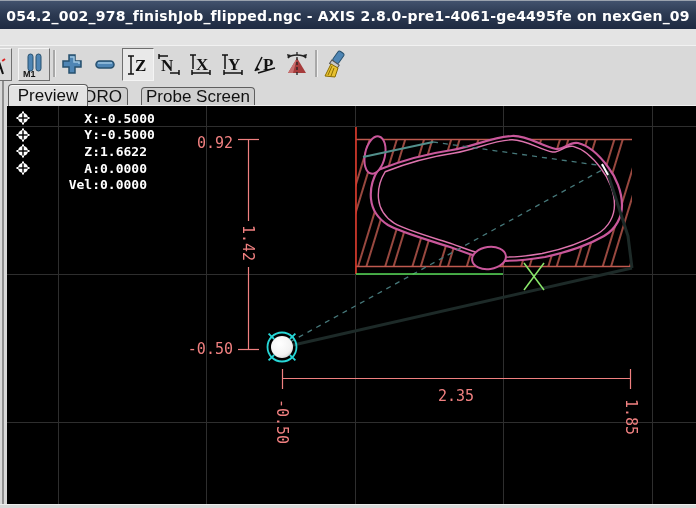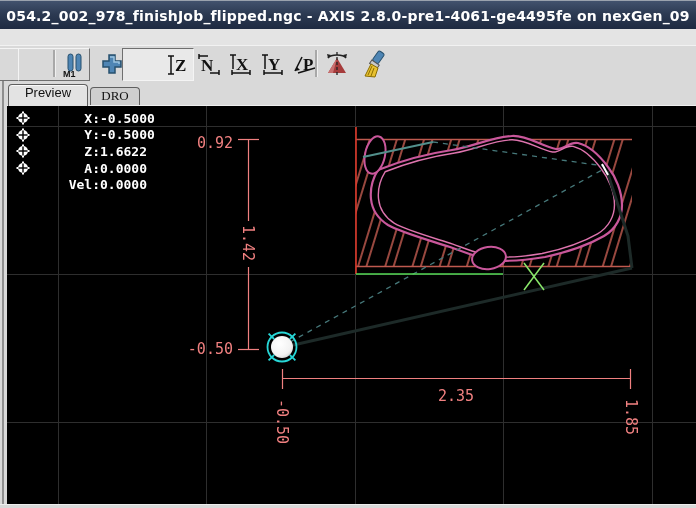--- a/index.html
+++ b/index.html
@@ -11,34 +11,34 @@
     background:linear-gradient(#42526d 0%,#2c3a52 45%,#1d2940 100%);
     border-top:1px solid #9aa2ad;display:flex;align-items:center;justify-content:center;}
   .titlebar .title{color:#fff;font-weight:bold;font-size:14px;letter-spacing:.2px;
     font-family:"DejaVu Sans","Liberation Sans",sans-serif;}
 
   
   .menugap{position:absolute;left:0;top:29px;width:696px;height:16px;background:#e4e4e4;}
   .toolbar{position:absolute;left:0;top:45px;width:696px;height:36px;background:#d9d9d9;
     border-top:1px solid #f2f2f2;border-bottom:1px solid #7a7a7a;}
   .tbtn{position:absolute;top:2px;width:30px;height:31px;display:flex;align-items:center;
-    justify-content:center;background:transparent;padding-left:40px;}
+    justify-content:center;background:transparent;}
   .tbtn.raised{background:#d9d9d9;border:1px solid;border-color:#f4f4f4 #6f6f6f #6f6f6f #f4f4f4;}
   .tbtn.selected{background:#e9e9e9;border:1px solid;border-color:#6f6f6f #f4f4f4 #f4f4f4 #6f6f6f;}
   .tsep{position:absolute;top:4px;width:2px;height:27px;background:#a8a8a8;border-right:1px solid #f0f0f0;}
   .ltr-ico{font-family:"Liberation Serif",serif;font-weight:bold;font-size:17px;fill:#111;}
 
   
   .tabrow{position:absolute;left:0;top:82px;width:696px;height:23px;background:#d9d9d9;}
   .tab{position:absolute;border:1px solid #5f5f5f;border-bottom:none;
-    border-radius:4px 4px 0 0;font-size:13px;color:#111;display:flex;
-    justify-content:center;}
+    border-radius:4px 4px 0 0;font-size:17px;color:#111;display:flex;
+    align-items:center;justify-content:center;}
   .tab.active{left:8px;top:2px;height:21px;width:78px;background:#e3e3e3;
     box-shadow:inset 0 1px 0 #fafafa;z-index:2;}
-  .tab.i1{left:90px;top:5px;height:18px;width:48px;background:#cfcfcf;font-family:Liberation Serif, serif;}
+  .tab.i1{left:78px;top:5px;height:18px;width:48px;background:#cfcfcf;}
   .tab.i2{left:141px;top:5px;height:18px;width:112px;background:#cfcfcf;}
 
   
   .preview{position:absolute;left:7px;top:105px;width:689px;height:399px;background:#000;
     border-top:1px solid #efefef;}
   .leftstrip{position:absolute;left:0;top:81px;width:7px;height:427px;background:#d9d9d9;}
   .leftstrip:before{content:"";position:absolute;left:2px;top:0;width:2px;height:100%;background:#8f8f8f;}
   .bottomstrip{position:absolute;left:0;top:504px;width:696px;height:4px;background:#d9d9d9;
     border-top:1px solid #eee;}
 
@@ -163,20 +163,23 @@
     </svg>
   </div>
 </div>
 
 <div class="tabrow">
   <div class="tab active">
       <span>Preview</span>
     </div>
   <div class="tab i1">
       <span>DRO</span>
+    </div>
+  <div class="tab i2">
+      <span>Probe Screen</span>
     </div>
 </div>
 
 <div class="preview">
 
   <svg width="689" height="399" viewBox="7 105 689 399">
     <defs>
       <pattern id="hatch" width="26" height="10" patternUnits="userSpaceOnUse" patternTransform="rotate(17)">
         <line x1="4" y1="-1" x2="4" y2="11" stroke="#bf5a4f" stroke-width="1.6"></line>
         <line x1="12" y1="-1" x2="12" y2="11" stroke="#bf5a4f" stroke-width="1.6"></line>

